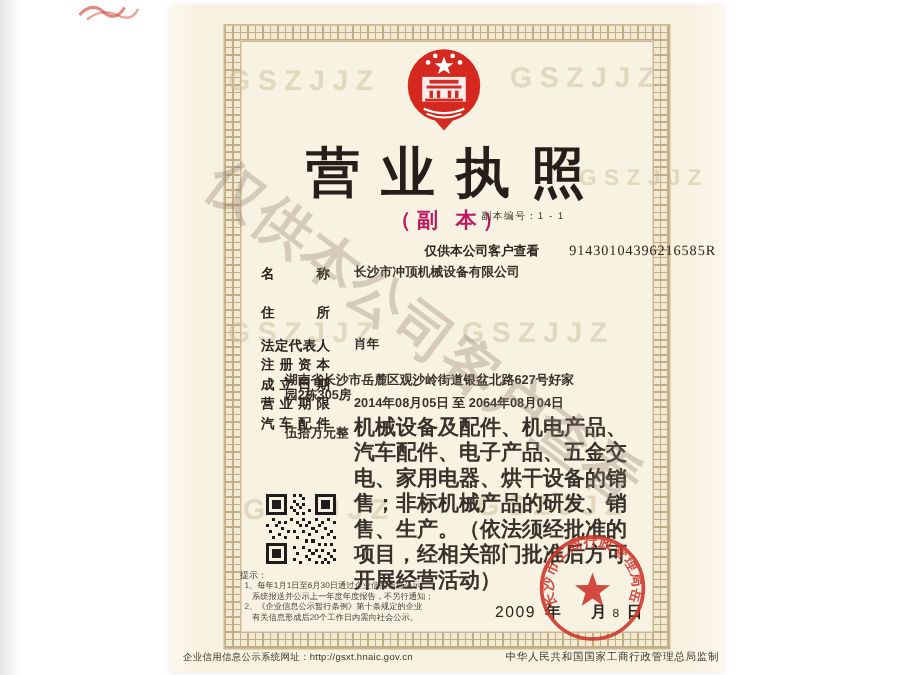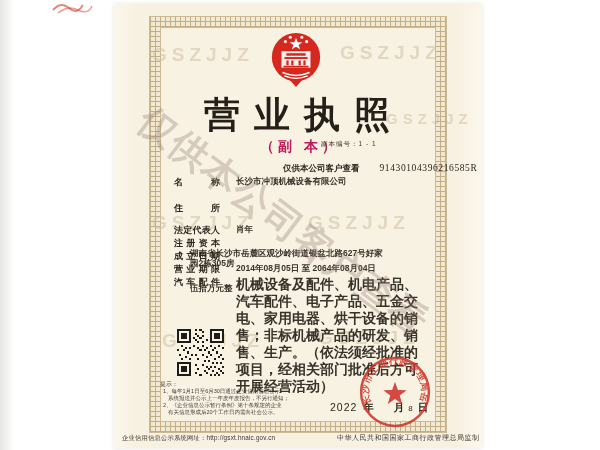--- a/index.html
+++ b/index.html
@@ -146,21 +146,21 @@
   <svg class="seal" width="74" height="74" viewBox="0 0 72 72">
     <circle cx="36" cy="36" r="33" fill="none" stroke="#cf342a" stroke-width="2.4"></circle>
     <polygon fill="#cf342a" points="36,26 38.82,34.12 47.41,34.29 40.57,39.48 43.05,47.71 36,42.8 28.95,47.71 31.43,39.48 24.59,34.29 33.18,34.12"></polygon>
     <path id="sealArc" d="M13,47 A26,26 0 1 1 59,47" fill="none"></path>
     <text font-size="9" fill="#cf342a" letter-spacing="0.5" font-weight="bold">
       <textPath href="#sealArc">长沙市工商行政管理局岳麓分局</textPath>
     </text>
   </svg>
 
   <div class="issue-date">
-    <span class="y">2022</span><span class="u">年</span><span class="u2">月</span><span class="d">8</span><span class="u3">日</span>
+    <span class="y">2009</span><span class="u">年</span><span class="u2">月</span><span class="d">8</span><span class="u3">日</span>
   </div>
 
   <div class="notes">
     <div class="n-head">提示：</div>
     <div class="ind1">1、每年1月1日至6月30日通过企业信用信息公示</div>
     <div class="ind2">系统报送并公示上一年度年度报告，不另行通知；</div>
     <div class="ind1">2、《企业信息公示暂行条例》第十条规定的企业</div>
     <div class="ind2">有关信息形成后20个工作日内需向社会公示。</div>
   </div>
 

